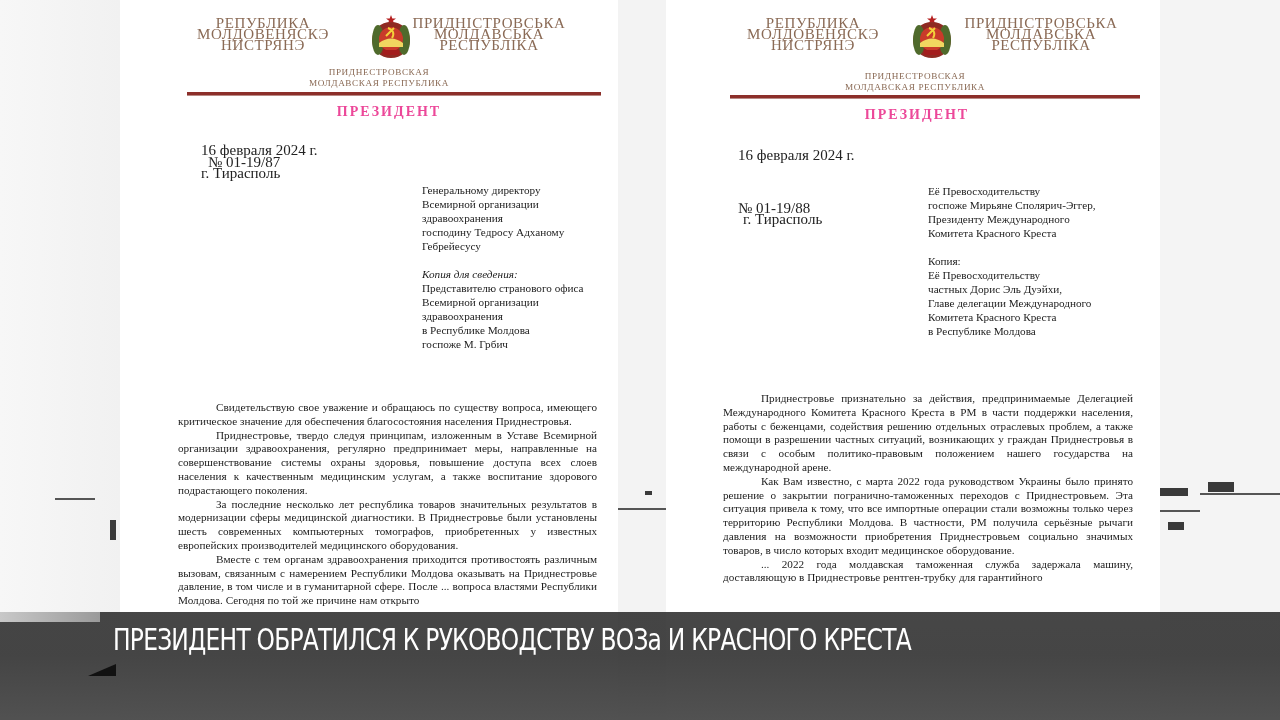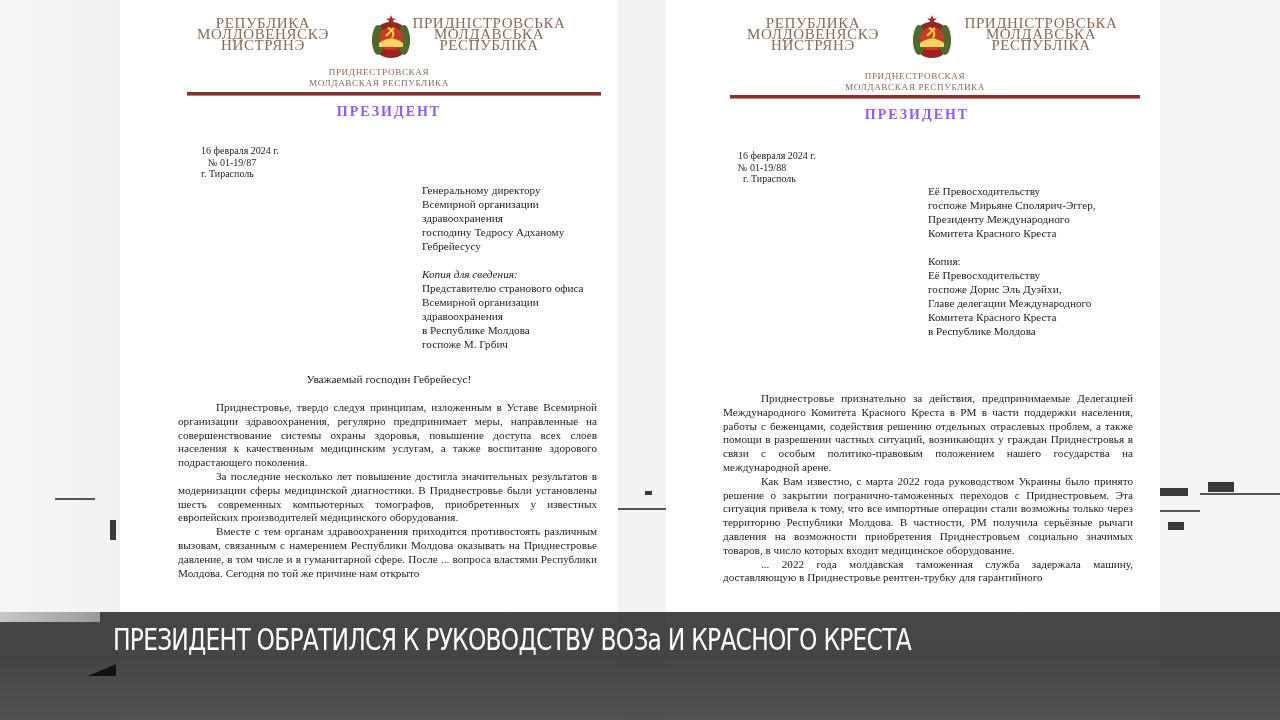--- a/index.html
+++ b/index.html
@@ -51,33 +51,33 @@
   .page.left .lh-center { left: 20px; }
   .page.right .lh-center { left: 4px; }
   .rule {
     position: absolute; top: 92px; height: 3px; background: #8c2f2a;
     box-shadow: 0 1px 0 #b98a85;
   }
   .page.left .rule { left: 67px; width: 414px; }
   .page.right .rule { left: 64px; width: 410px; }
   .president {
     position: absolute; top: 104px; left: 0; right: 0; text-align: center;
-    font-size: 14px; font-weight: bold; letter-spacing: 2px; color: #8b5cf6;
+    font-size: 14px; font-weight: bold; letter-spacing: 2px; color: #ec4899;
   }
   .page.left .president { left: 40px; }
   .page.right .president { left: 8px; }
 
   .meta {
-    position: absolute; font-size: 10px; line-height: 11.5px; color: #222;
+    position: absolute; font-size: 15px; line-height: 11.5px; color: #222;
   }
   .page.left .meta { left: 81px; top: 145px; }
   .page.right .meta { left: 72px; top: 150px; }
   .meta div:nth-child(2) { padding-left: 7px; }
   .meta div:nth-child(3) { padding-left: 0; }
-  .page.right .meta div:nth-child(2) { padding-left: 0; }
+  .page.right .meta div:nth-child(2) { padding-left: 0; margin-top: 41px; }
   .page.right .meta div:nth-child(3) { padding-left: 5px; }
 
   .addr {
     position: absolute; font-size: 11.2px; line-height: 14px; color: #1c1c1c;
   }
   .page.left .addr { left: 302px; top: 183px; }
   .page.right .addr { left: 262px; top: 184px; }
   .addr .gap { height: 14px; }
   .addr .italic { font-style: italic; }
 
@@ -165,25 +165,25 @@
     <div>Гебрейесусу</div>
     <div class="gap"></div>
     <div class="italic">Копия для сведения:</div>
     <div>Представителю странового офиса</div>
     <div>Всемирной организации</div>
     <div>здравоохранения</div>
     <div>в Республике Молдова</div>
     <div>госпоже М. Грбич</div>
   </div>
 
-  <div class="salute">Уважаемый господин Гебрейесус!</div>
 
   <div class="body">
+    <p>Свидетельствую свое уважение и обращаюсь по существу вопроса, имеющего критическое значение для обеспечения благосостояния населения Приднестровья.</p>
     <p>Приднестровье, твердо следуя принципам, изложенным в Уставе Всемирной организации здравоохранения, регулярно предпринимает меры, направленные на совершенствование системы охраны здоровья, повышение доступа всех слоев населения к качественным медицинским услугам, а также воспитание здорового подрастающего поколения.</p>
-    <p>За последние несколько лет повышение достигла значительных результатов в модернизации сферы медицинской диагностики. В Приднестровье были установлены шесть современных компьютерных томографов, приобретенных у известных европейских производителей медицинского оборудования.</p>
+    <p>За последние несколько лет республика товаров значительных результатов в модернизации сферы медицинской диагностики. В Приднестровье были установлены шесть современных компьютерных томографов, приобретенных у известных европейских производителей медицинского оборудования.</p>
     <p>Вместе с тем органам здравоохранения приходится противостоять различным вызовам, связанным с намерением Республики Молдова оказывать на Приднестровье давление, в том числе и в гуманитарной сфере. После ... вопроса властями Республики Молдова. Сегодня по той же причине нам открыто</p>
   </div>
 </div>
 
 <div class="page right">
   <div class="lh-row">
     <div class="lh-side l">РЕПУБЛИКА МОЛДОВЕНЯСКЭ НИСТРЯНЭ</div>
     <svg class="emblem" viewBox="0 0 44 46">
       <polygon points="22,1 23.3,4.5 27,4.5 24,6.7 25.2,10 22,8 18.8,10 20,6.7 17,4.5 20.7,4.5" fill="#b52020"></polygon>
       <ellipse cx="22" cy="26" rx="19" ry="18" fill="#8f2a22"></ellipse>
@@ -207,21 +207,21 @@
   </div>
 
   <div class="addr">
     <div>Её Превосходительству</div>
     <div>госпоже Мирьяне Сполярич-Эггер,</div>
     <div>Президенту Международного</div>
     <div>Комитета Красного Креста</div>
     <div class="gap"></div>
     <div>Копия:</div>
     <div>Её Превосходительству</div>
-    <div>госпоже Дорис Эль Дуэйхи,</div>
+    <div>частных Дорис Эль Дуэйхи,</div>
     <div>Главе делегации Международного</div>
     <div>Комитета Красного Креста</div>
     <div>в Республике Молдова</div>
   </div>
 
 
   <div class="body">
     <p>Приднестровье признательно за действия, предпринимаемые Делегацией Международного Комитета Красного Креста в РМ в части поддержки населения, работы с беженцами, содействия решению отдельных отраслевых проблем, а также помощи в разрешении частных ситуаций, возникающих у граждан Приднестровья в связи с особым политико-правовым положением нашего государства на международной арене.</p>
     <p>Как Вам известно, с марта 2022 года руководством Украины было принято решение о закрытии погранично-таможенных переходов с Приднестровьем. Эта ситуация привела к тому, что все импортные операции стали возможны только через территорию Республики Молдова. В частности, РМ получила серьёзные рычаги давления на возможности приобретения Приднестровьем социально значимых товаров, в число которых входит медицинское оборудование.</p>
     <p>... 2022 года молдавская таможенная служба задержала машину, доставляющую в Приднестровье рентген-трубку для гарантийного</p>

